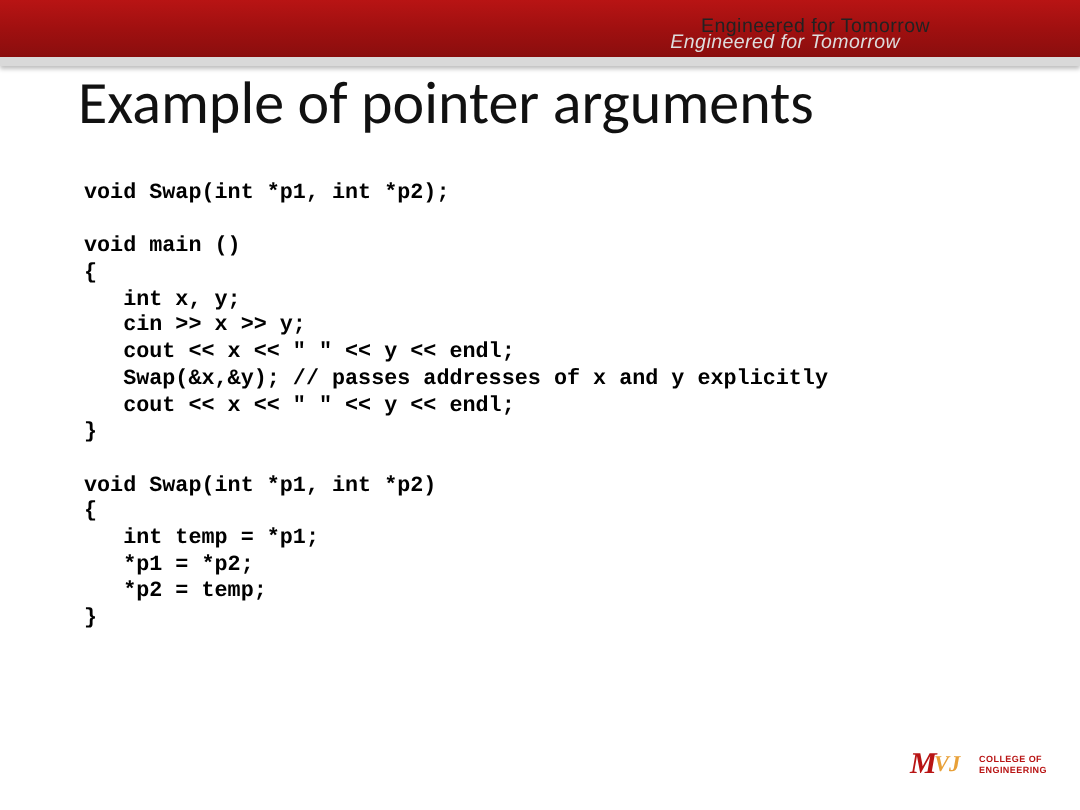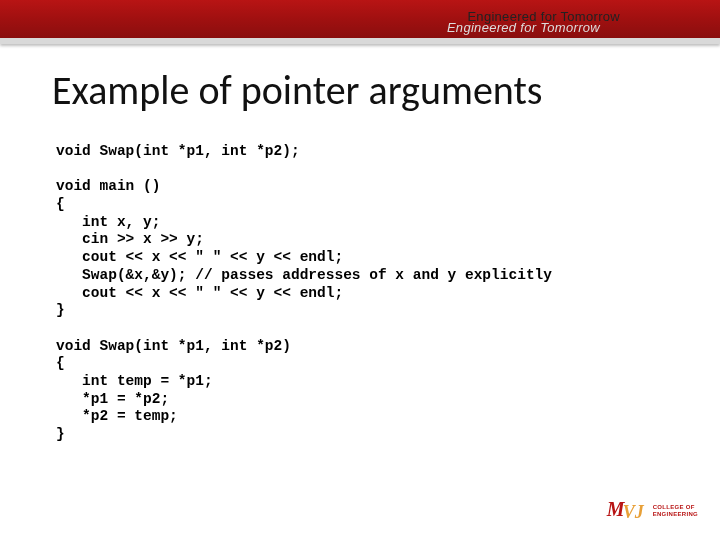--- a/index.html
+++ b/index.html
@@ -42,21 +42,21 @@
     top: 9px;
     font-size: 13px;
     color: #222;
     letter-spacing: 0.3px;
   }
   .slide-title {
     font-family: "Segoe UI", "Calibri", Arial, sans-serif;
     font-size: 40px;
     font-weight: 400;
     color: #111;
-    margin: 28px 0 28px 52px;
+    margin: 6px 0 28px 52px;
   }
   .code-area {
     margin-left: 56px;
     margin-right: 20px;
     font-family: "Courier New", monospace;
     font-size: 14.5px;
     font-weight: bold;
     line-height: 1.22;
     white-space: pre;
     color: #000;
@@ -81,21 +81,21 @@
     font-size: 20px;
     color: #b81414;
     position: absolute;
     left: 0;
     top: 0;
   }
   .logo-vj {
     font-family: Georgia, serif;
     font-style: italic;
     font-weight: bold;
-    font-size: 18px;
+    font-size: 15px;
     color: #e8a038;
     position: absolute;
     left: 16px;
     top: 4px;
   }
   .logo-text {
     font-size: 6px;
     line-height: 1.1;
     color: #b81414;
     text-transform: uppercase;

